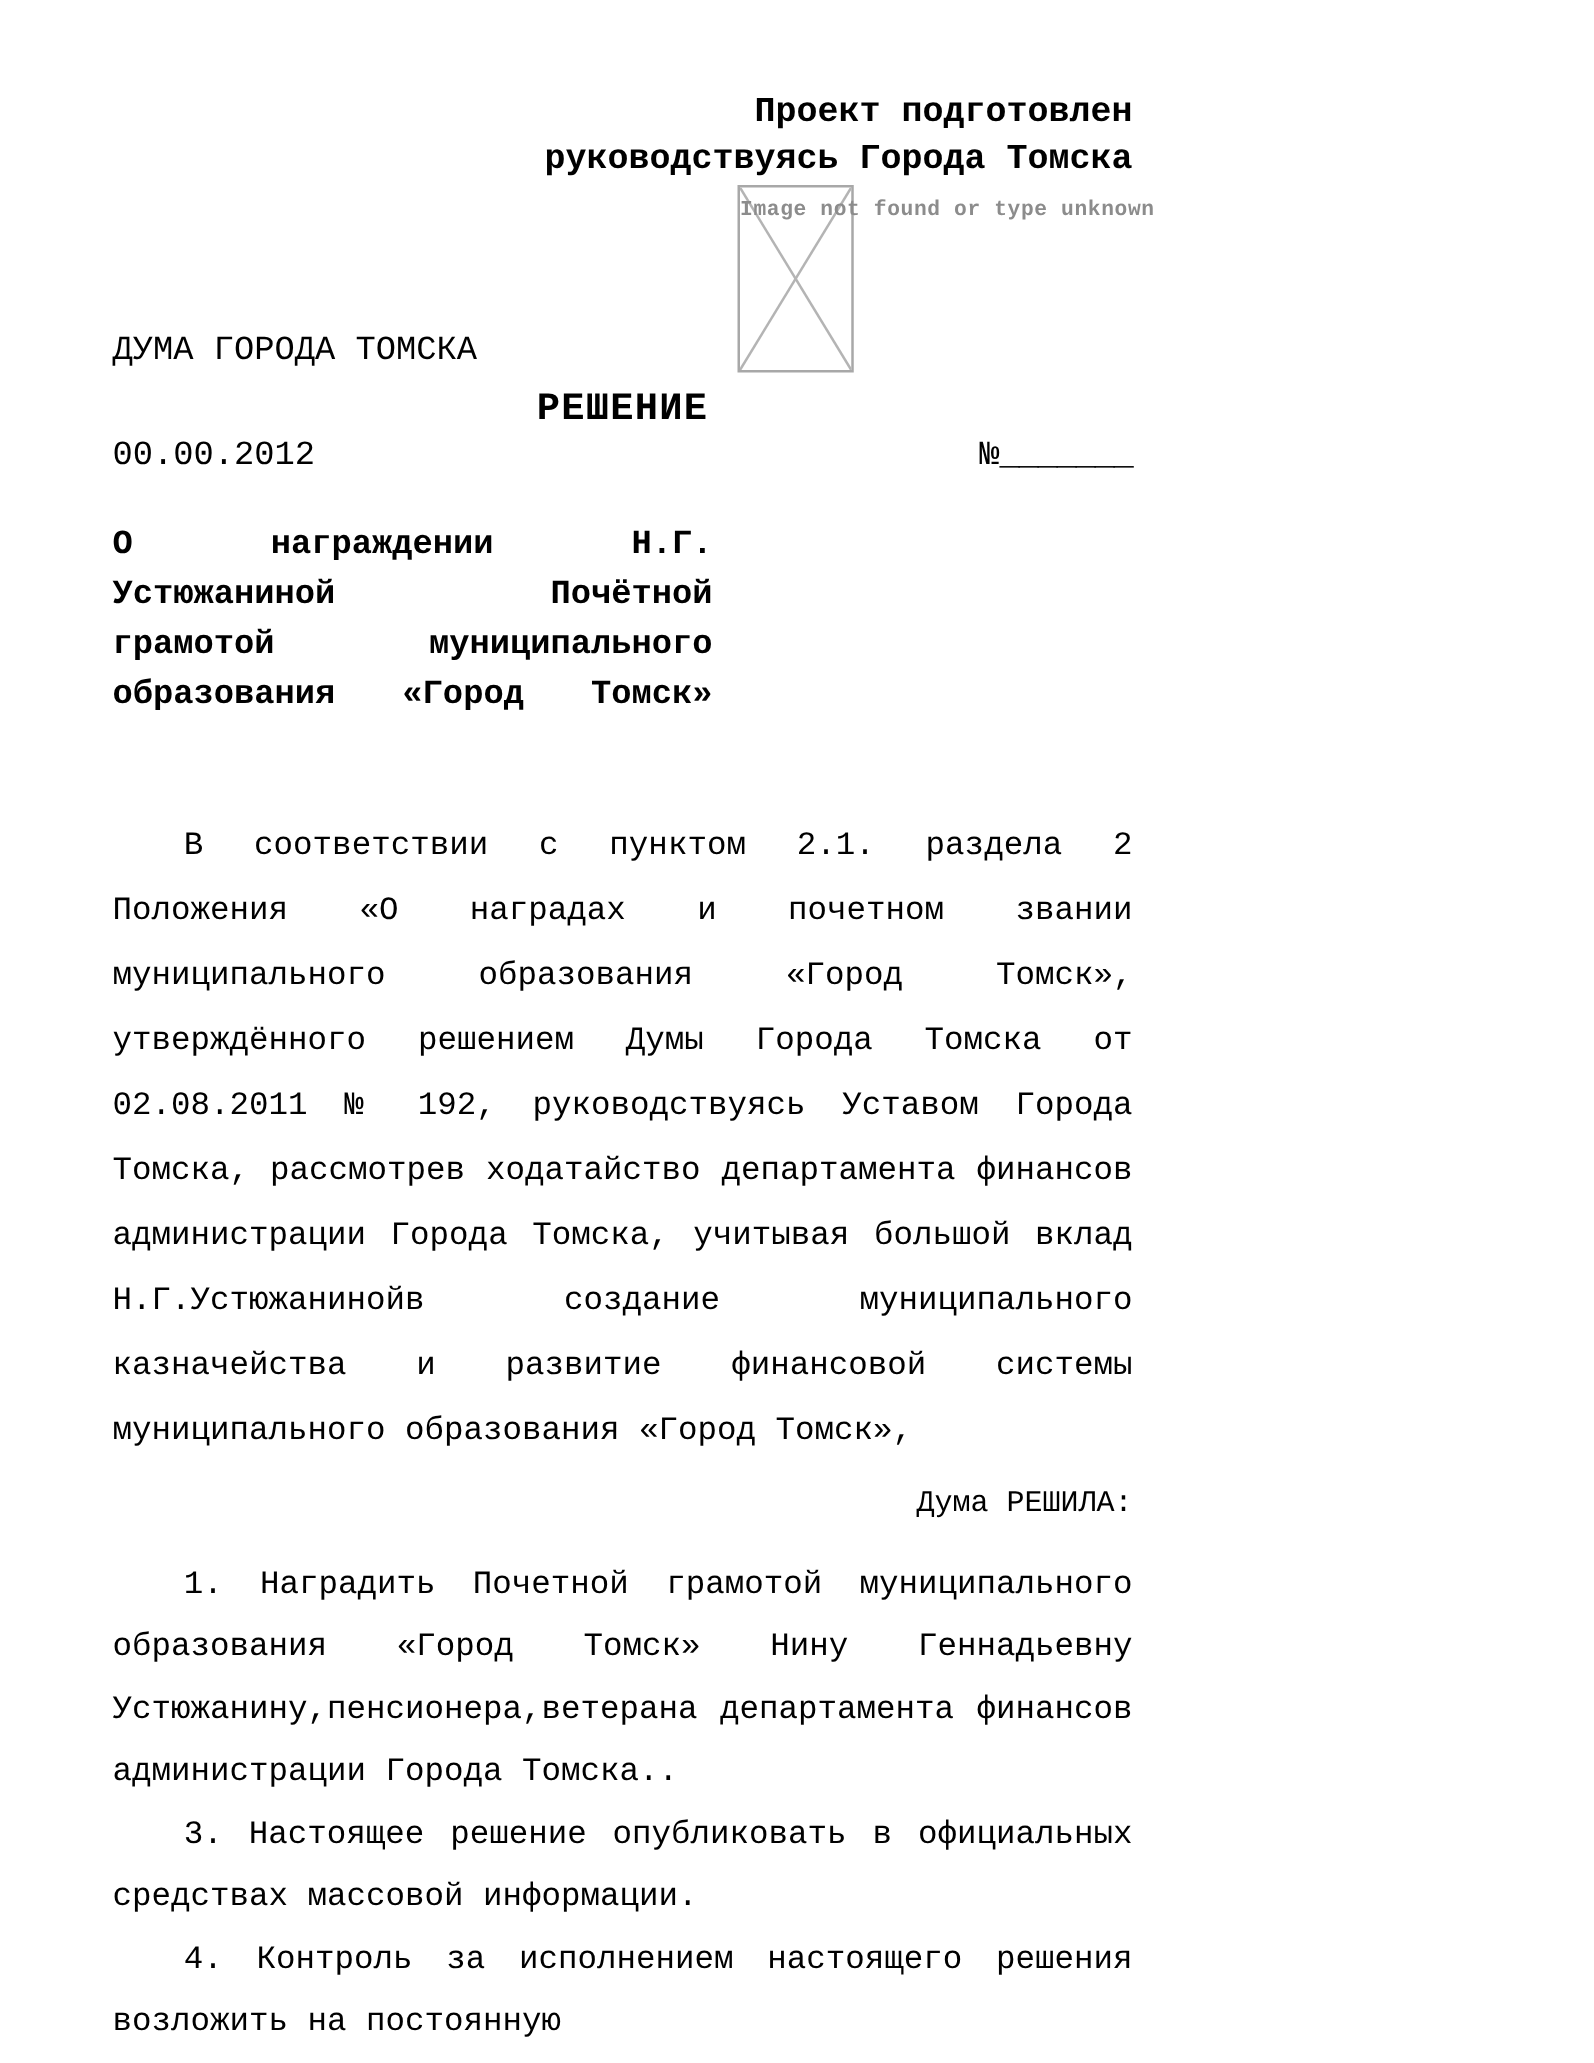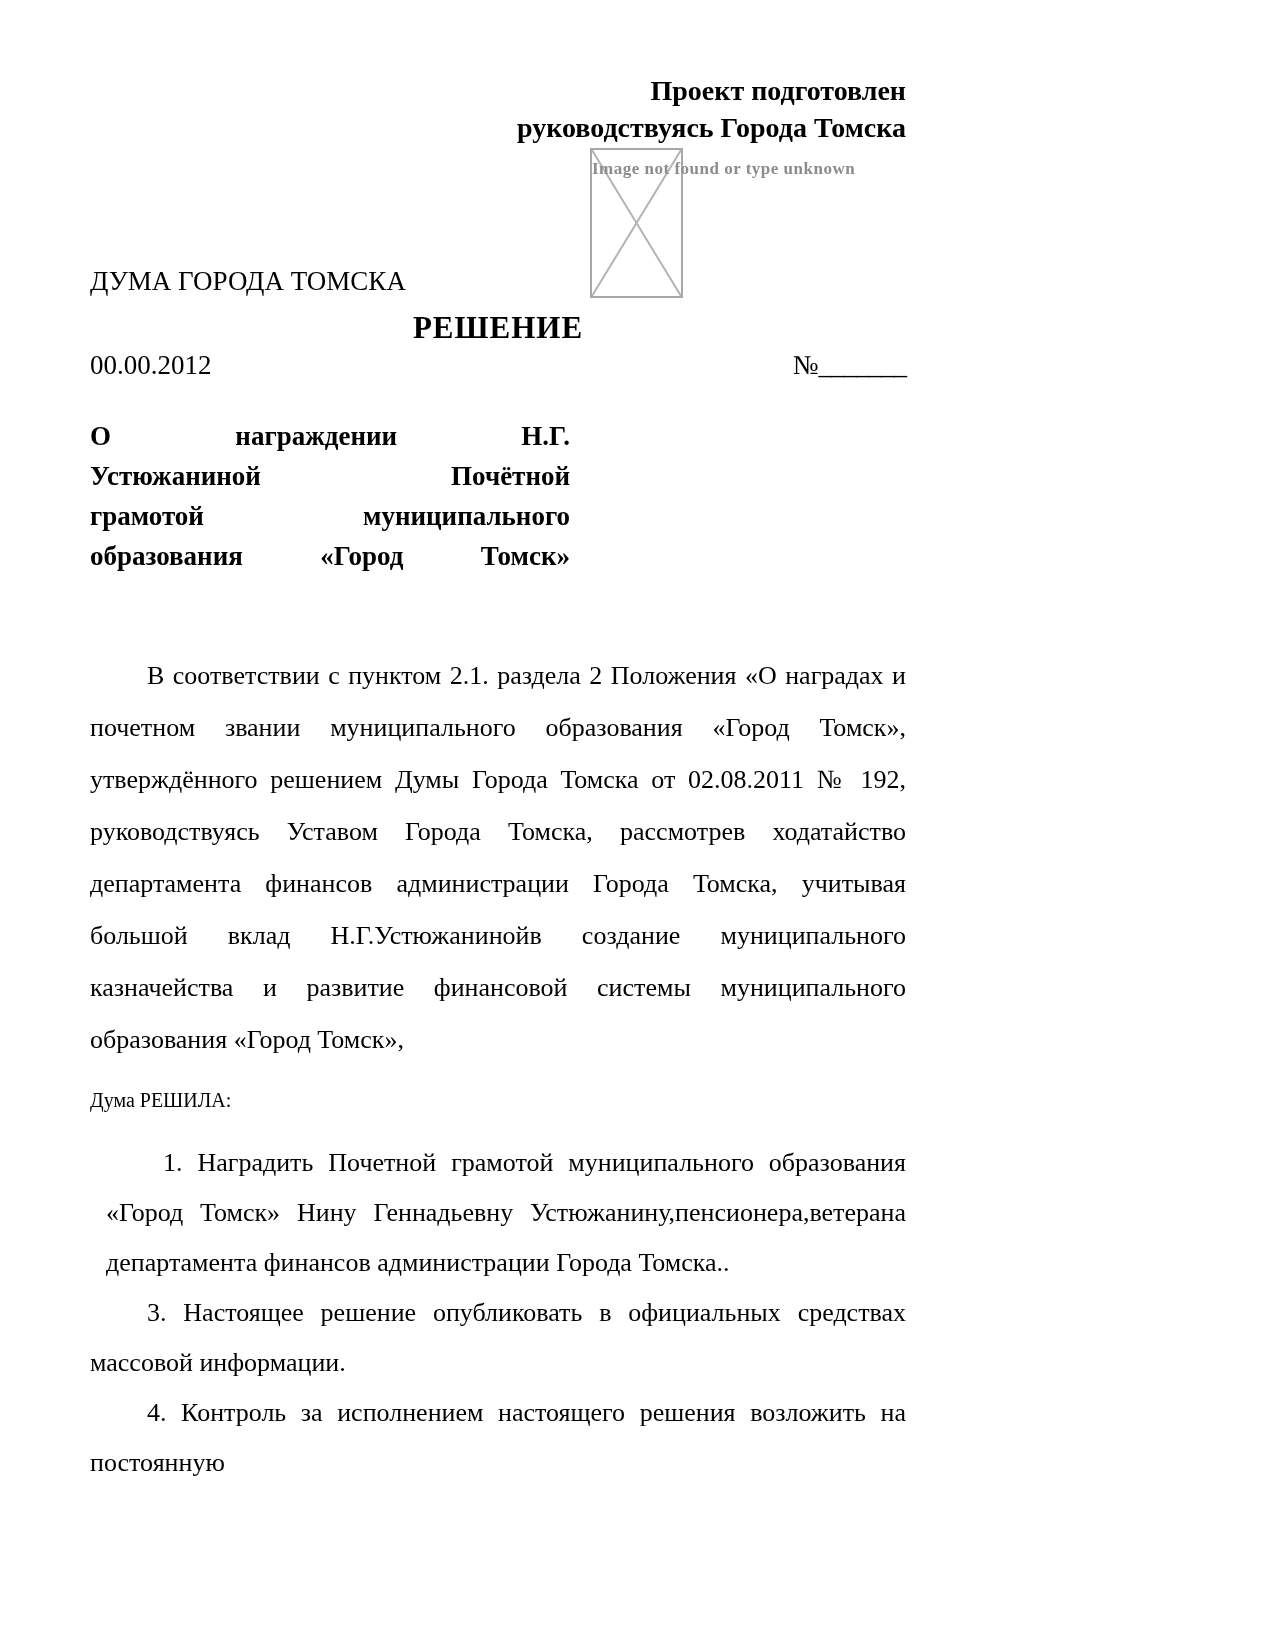--- a/index.html
+++ b/index.html
@@ -5,21 +5,21 @@
   html, body {
     margin: 0;
     padding: 0;
     background: #ffffff;
   }
   .page {
     position: relative;
     width: 1034px;
     height: 1650px;
     background: #ffffff;
-    font-family: Liberation Serif, serif;
+    font-family: Liberation Mono, monospace;
     color: #000000;
     overflow: hidden;
     box-sizing: border-box;
     padding: 0 128px 0 90px;
   }
   
   .header-note {
     padding-top: 72px;
     text-align: right;
     font-weight: bold;
@@ -87,32 +87,32 @@
   
   .preamble {
     margin: 74px 0 0 0;
     font-size: 26px;
     line-height: 52px;
     text-align: justify;
     text-indent: 57px;
   }
   .resolution-heading {
     margin-top: 8px;
-    text-align: left;
-    font-size: 20px;
+    text-align: right;
+    font-size: 24px;
     line-height: 52px;
   }
   .resolution-item {
     margin: 0;
     font-size: 26px;
     line-height: 50px;
     text-align: justify;
     text-indent: 57px;
   }
-  .resolution-item.first { margin-top: 12px; margin-left: 16px; }
+  .resolution-item.first { margin-top: 12px; }
 </style>
 </head>
 <body>
 
 <div class="page">
 
   <div class="header-note">
     <div>Проект подготовлен</div>
     <div>руководствуясь Города Томска</div>
   </div>

